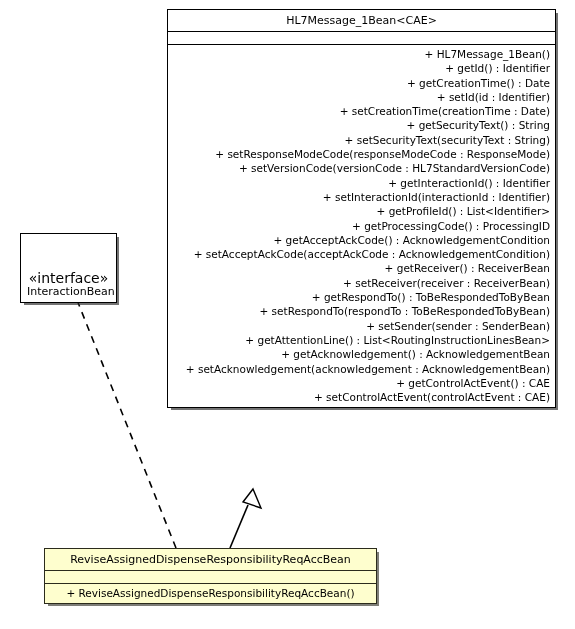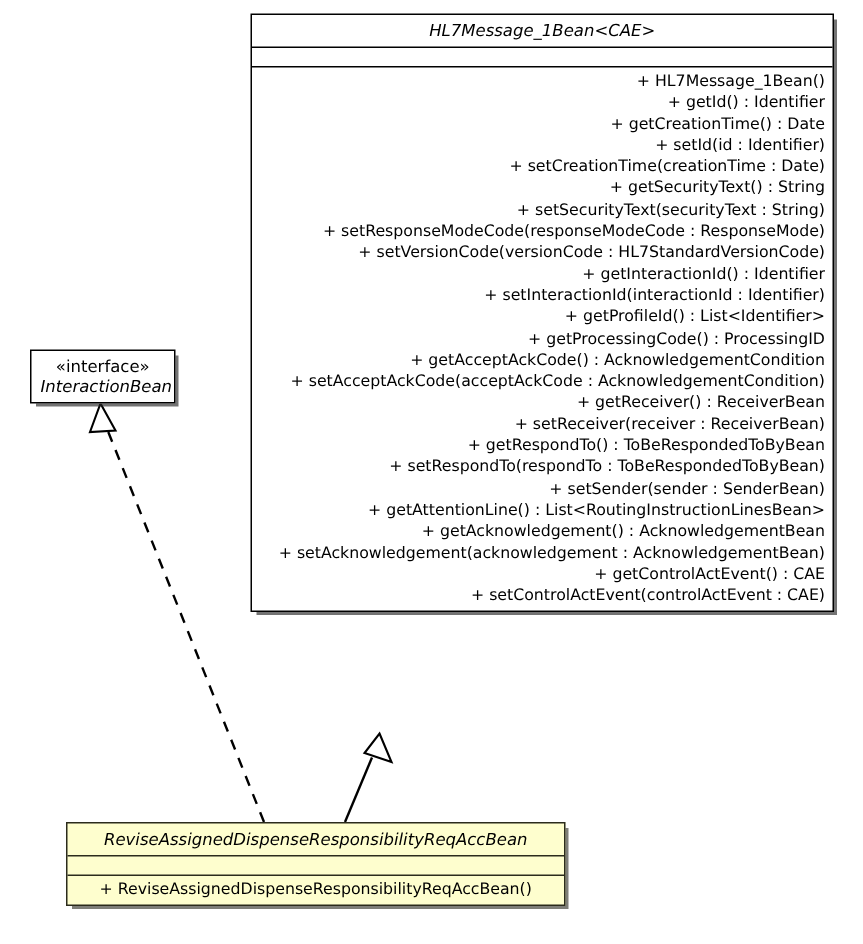--- a/index.html
+++ b/index.html
@@ -36,28 +36,28 @@
   .uml-title {
     text-align: center;
     font-size: 11px;
     line-height: 14px;
     color: #000000;
     padding: 4px 6px 4px 6px;
     white-space: nowrap;
   }
   .uml-title .stereotype {
     display: block;
-    font-size: 11px;
+    font-size: 14px;
     line-height: 13px;
+    margin-top: 34px;
   }
   .uml-title .tname {
     display: block;
     font-size: 11px;
     line-height: 13px;
-    font-style: italic;
   }
   .uml-sep {
     border-top: 1px solid #000000;
     height: 0;
     font-size: 0;
     line-height: 0;
   }
   .shaded .uml-sep { border-top: 1px solid #2b2b1c; }
   .uml-attrs {
     height: 12px;

